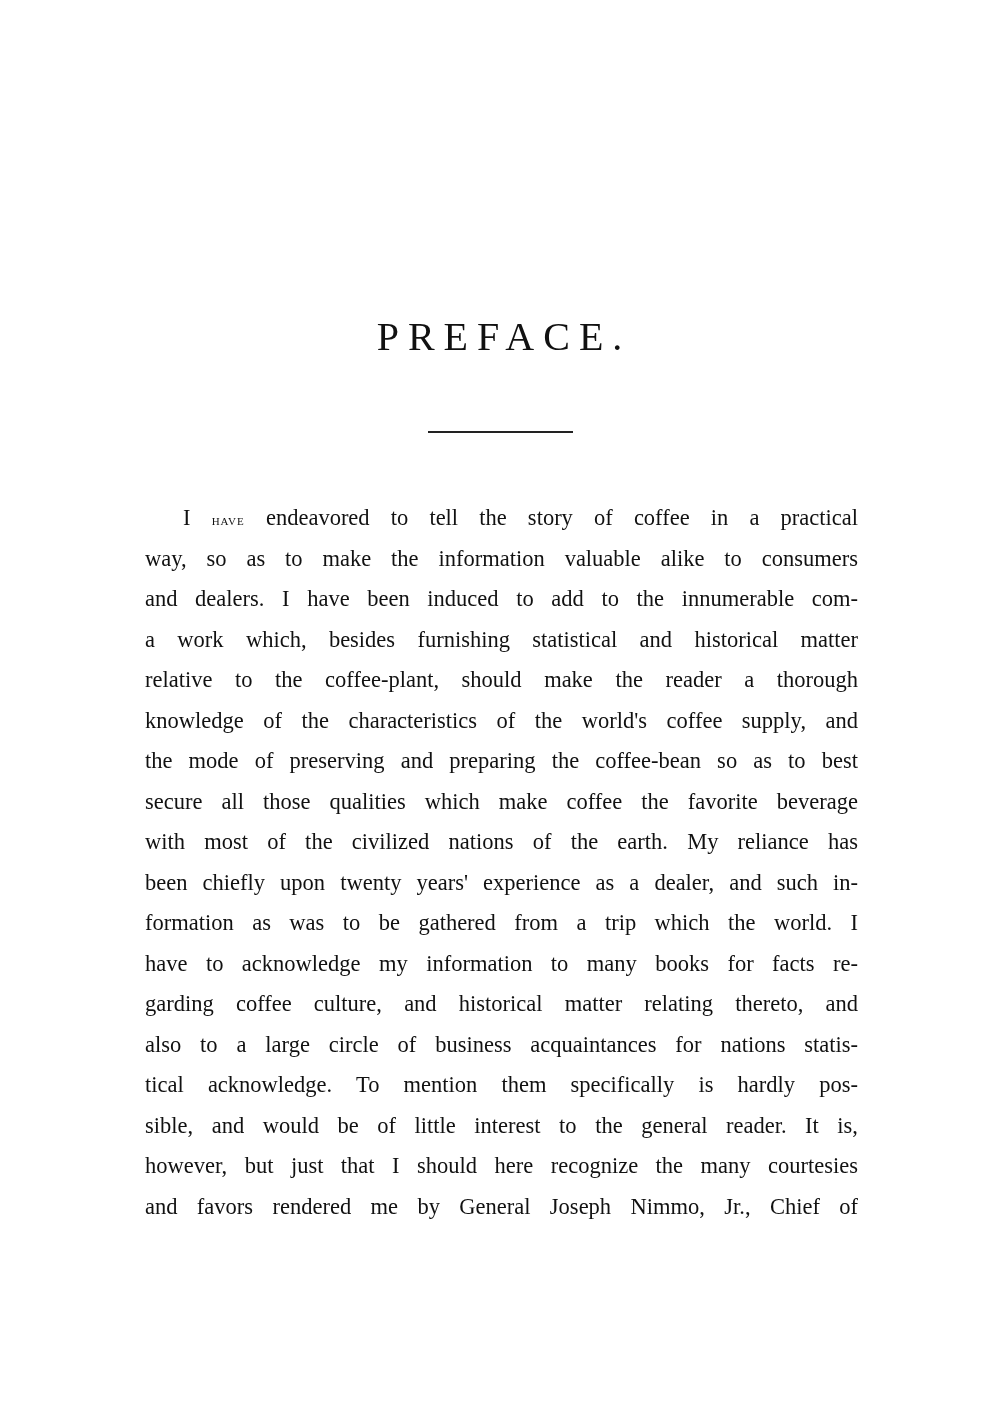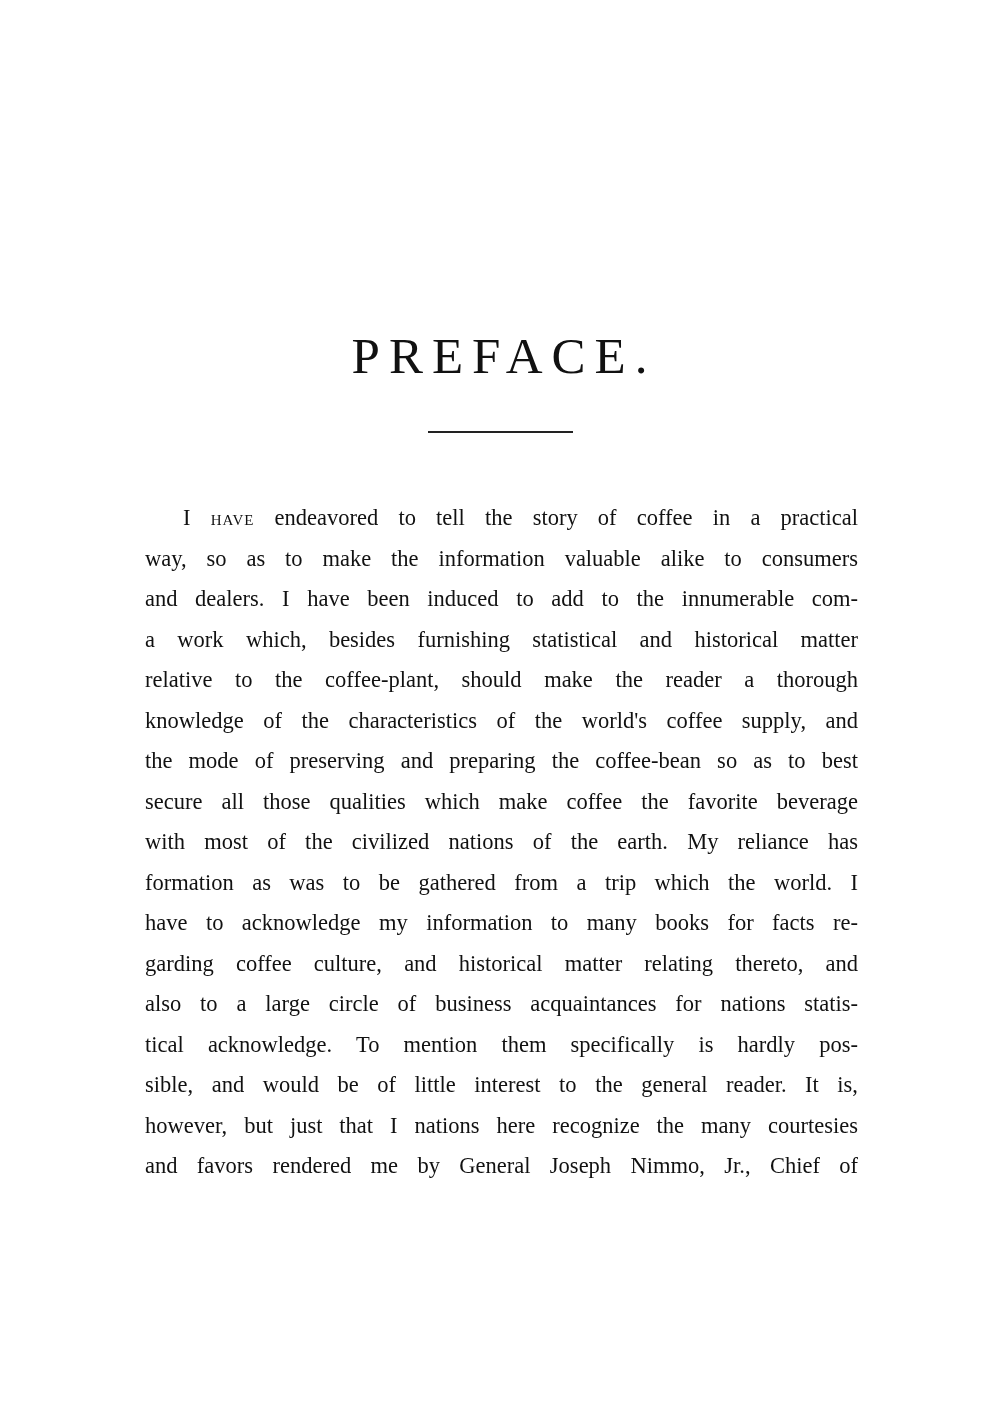--- a/index.html
+++ b/index.html
@@ -1,43 +1,44 @@
 <!DOCTYPE html>
 <html><head>
   <meta charset="utf-8">
   <style>
     html, body { margin: 0; padding: 0; background: #ffffff; }
     body { width: 1000px; height: 1418px; position: relative; overflow: hidden; color: #111; font-family: "Liberation Serif", "DejaVu Serif", serif; }
     .page { position: absolute; left: 0; top: 0; width: 1000px; height: 1418px; background: #ffffff; }
-    .title { position: absolute; left: 0; width: 1000px; top: 327px; text-align: center; font-size: 51px; letter-spacing: 9px; font-weight: normal; margin: 0; padding-left: 8px; box-sizing: border-box; }
+    .title { position: absolute; left: 0; width: 1000px; top: 313px; text-align: center; font-size: 40px; letter-spacing: 9px; font-weight: normal; margin: 0; padding-left: 8px; box-sizing: border-box; }
     .rule { position: absolute; left: 428px; top: 431px; width: 145px; height: 2px; background: #222; }
     .body-text { position: absolute; left: 145px; top: 498px; width: 713px; }
     .line { display: block; height: 40.5px; line-height: 40.5px; font-size: 22.5px; text-align: justify; text-align-last: justify; white-space: nowrap; overflow: visible; }
     .line.first { text-indent: 38px; }
-    .sc { font-variant: small-caps; font-size: 22px; letter-spacing: 1px; }
+    .sc { font-variant: small-caps; font-size: 16px; letter-spacing: 1px; }
   </style>
 </head>
 <body>
 
 <div class="page">
   <h1 class="title">PREFACE.</h1>
   <div class="rule"></div>
 
   <div class="body-text">
     <span class="line first"><span>I</span> <span class="sc">have</span> <span>endeavored to tell the story of coffee in a practical</span></span>
     <span class="line">way, so as to make the information valuable alike to consumers</span>
     <span class="line">and dealers.  I have been induced to add to the innumerable com-</span>
     <span class="line">a work which, besides furnishing statistical and historical matter</span>
     <span class="line">relative to the coffee-plant, should make the reader a thorough</span>
     <span class="line">knowledge of the characteristics of the world's coffee supply, and</span>
     <span class="line">the mode of preserving and preparing the coffee-bean so as to best</span>
     <span class="line">secure all those qualities which make coffee the favorite beverage</span>
     <span class="line">with most of the civilized nations of the earth.  My reliance has</span>
+    <span class="line">been chiefly upon twenty years' experience as a dealer, and such in-</span>
     <span class="line">formation as was to be gathered from a trip which the world.  I</span>
     <span class="line">have to acknowledge my information to many books for facts re-</span>
     <span class="line">garding coffee culture, and historical matter relating thereto, and</span>
     <span class="line">also to a large circle of business acquaintances for nations statis-</span>
     <span class="line">tical acknowledge.  To mention them specifically is hardly pos-</span>
     <span class="line">sible, and would be of little interest to the general reader.  It is,</span>
-    <span class="line">however, but just that I nations here recognize the many courtesies</span>
+    <span class="line">however, but just that I should here recognize the many courtesies</span>
     <span class="line">and favors rendered me by General Joseph Nimmo, Jr., Chief of</span>
   </div>
 </div>
 
 </body></html>

